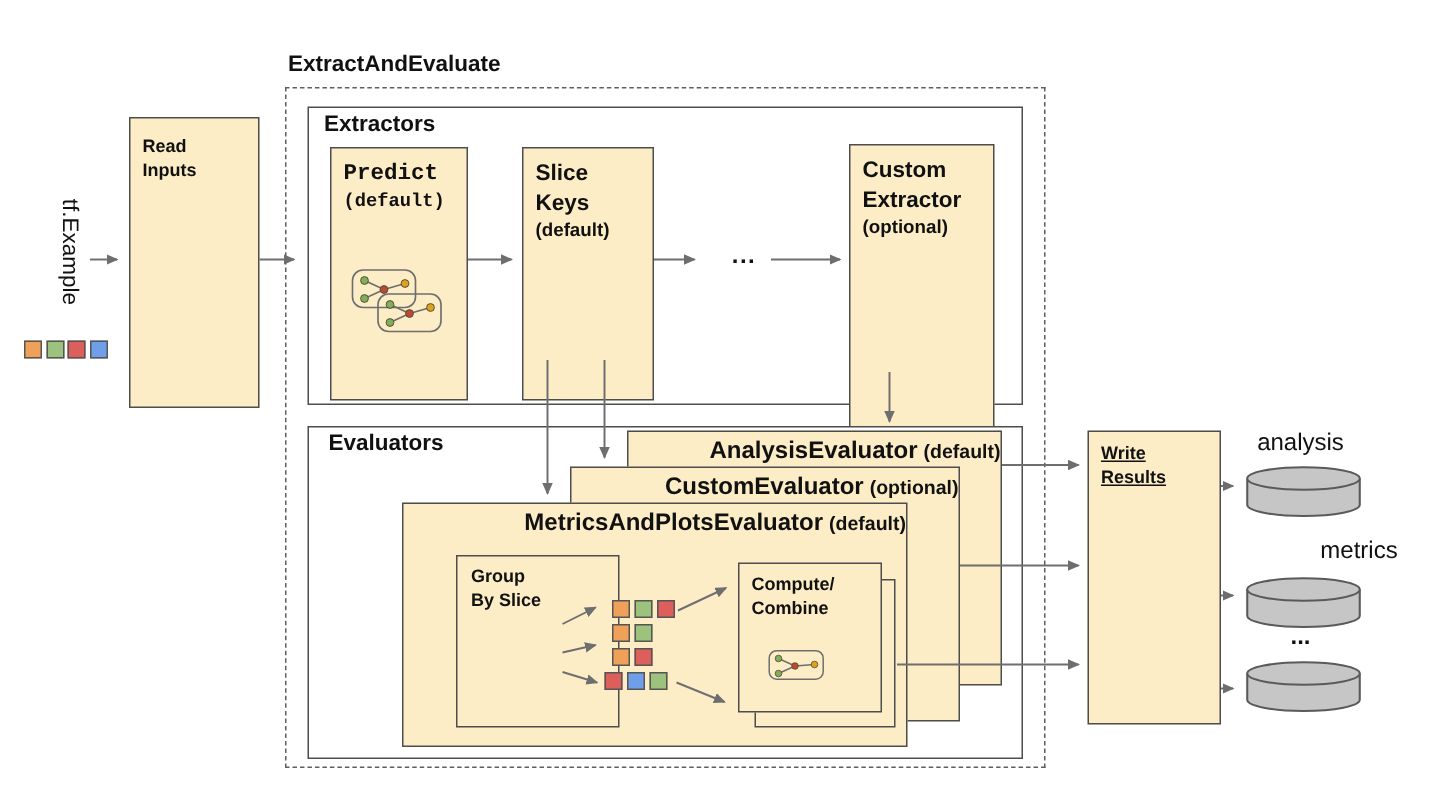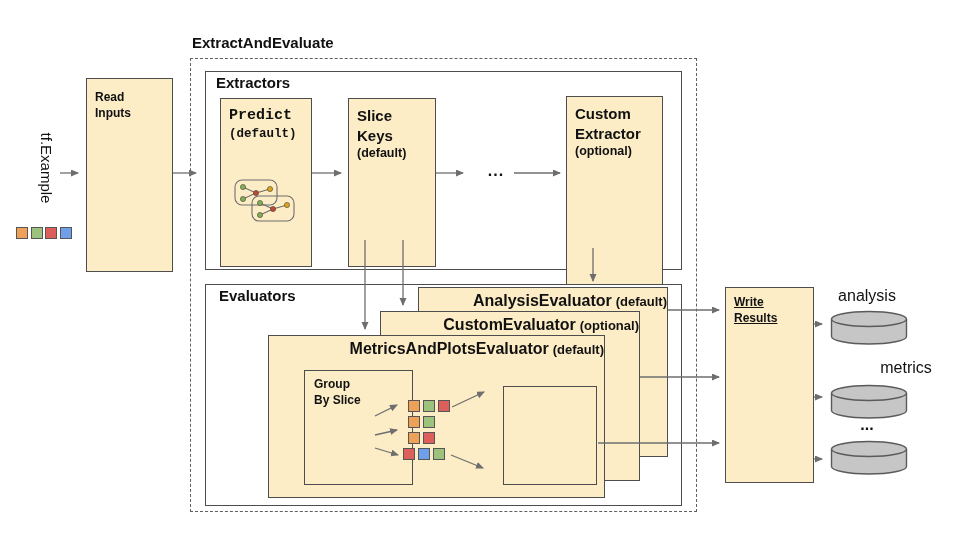--- a/index.html
+++ b/index.html
@@ -125,20 +125,34 @@
       <span class="sq" style="background: rgb(240, 161, 89);"></span>
       <span class="sq" style="background: rgb(220, 95, 92);"></span>
     </div>
   <div class="sqrow" style="left:403px;top:448px;">
       <span class="sq" style="background: rgb(220, 95, 92);"></span>
       <span class="sq" style="background: rgb(110, 159, 232);"></span>
       <span class="sq" style="background: rgb(156, 194, 126);"></span>
     </div>
 
   <div class="node z6" style="left:503px;top:386px;width:94px;height:99px;"></div>
+  <div class="node z7" style="left:492px;top:375px;width:96px;height:100px;padding:6px 8px;">
+    <div class="big-label">Compute/
+Combine</div>
+    <svg width="38" height="21" viewBox="0 0 38 21" style="position:absolute;left:19px;top:57px;">
+      <rect x="0.8" y="0.8" width="36" height="19" rx="5" fill="none" stroke="#6e6e6e" stroke-width="1"></rect>
+      <path d="M7,6 L18,11 M7,16 L18,11 M18,11 L31,10" stroke="#6e6e6e" stroke-width="1" fill="none"></path>
+      <g stroke="#55422a" stroke-width="0.5">
+        <circle cx="7" cy="6" r="2.2" fill="#7FAE5C"></circle>
+          <circle cx="7" cy="16" r="2.2" fill="#7FAE5C"></circle>
+        <circle cx="18" cy="11" r="2.2" fill="#B94A38"></circle>
+          <circle cx="31" cy="10" r="2.2" fill="#D9A420"></circle>
+      </g>
+    </svg>
+  </div>
 
   <div class="node pad" style="left:725px;top:287px;width:89px;height:196px;text-decoration:underline;">
     <div class="big-label">Write
 Results</div>
   </div>
 
   <div class="cyl-label" style="left:828px;top:287px;">analysis</div>
   <svg class="abs" style="left:830px;top:310px;" width="78" height="36" viewBox="0 0 78 36">
     <path d="M1.5,9 v17.5 a37.5,7.5 0 0 0 75,0 v-17.5" fill="#C6C6C6" stroke="#5a5a5a" stroke-width="1.4"></path>
     <ellipse cx="39" cy="9" rx="37.5" ry="7.5" fill="#C6C6C6" stroke="#5a5a5a" stroke-width="1.4"></ellipse>

